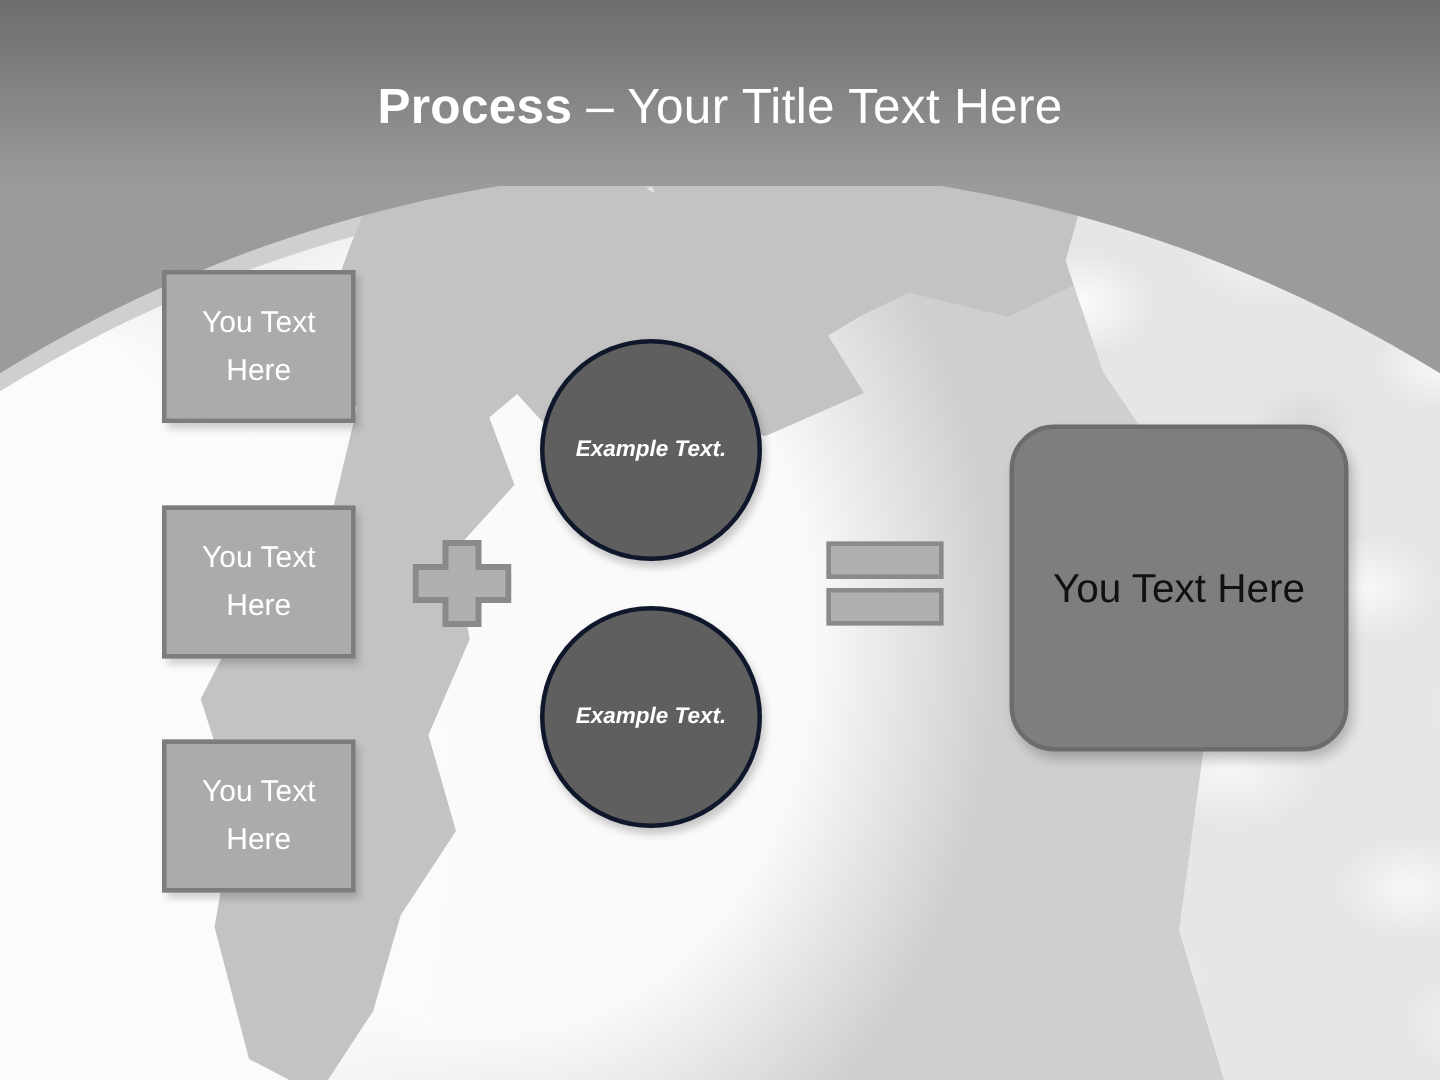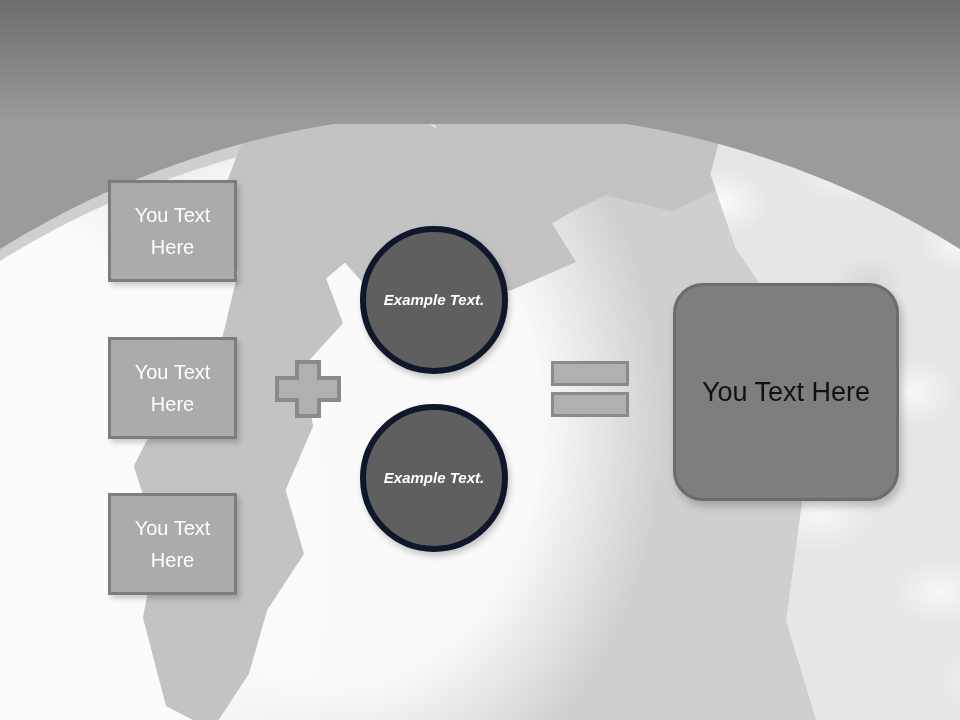--- a/index.html
+++ b/index.html
@@ -176,21 +176,21 @@
   }
   .op-plus svg { display: block; }
 
   
   .example-circle {
     position: absolute;
     width: 148px;
     height: 148px;
     border-radius: 50%;
     background: #5f5f5f;
-    border: 6px solid #0f172a;
+    border: 3px solid #0f172a;
     box-sizing: border-box;
     color: #ffffff;
     font-size: 15px;
     font-weight: 700;
     font-style: italic;
     line-height: 24px;
     text-align: center;
     display: flex;
     align-items: center;
     justify-content: center;
@@ -249,20 +249,23 @@
     <div class="ocean-white"></div>
     <div class="land land-a"></div>
     <div class="land land-b"></div>
     <div class="land land-c"></div>
     <div class="land land-d"></div>
     <div class="cloud-region"></div>
     <div class="corner-mask"></div>
     <div class="header-band"></div>
   </div>
 
+  <div class="slide-title">
+    <span class="strong">Process</span><span> – Your Title Text Here</span>
+  </div>
 
   <div class="input-box box-1">
     <span class="txt">You Text Here</span>
   </div>
   <div class="input-box box-2">
     <span class="txt">You Text Here</span>
   </div>
   <div class="input-box box-3">
     <span class="txt">You Text Here</span>
   </div>

